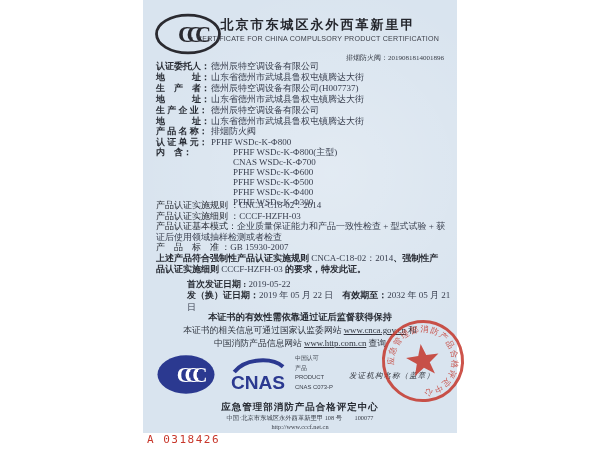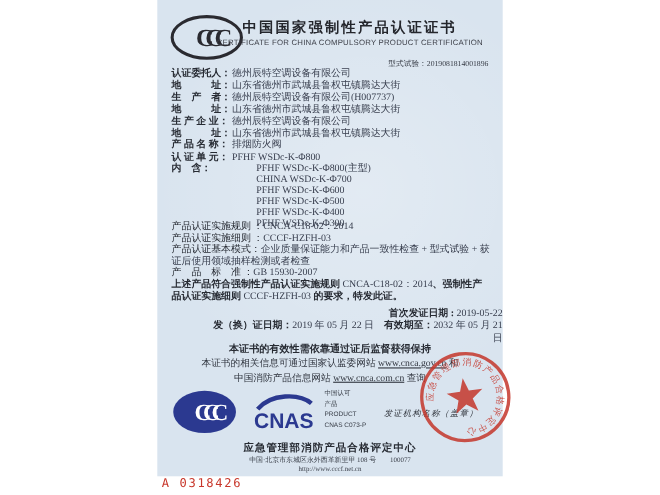--- a/index.html
+++ b/index.html
@@ -20,21 +20,21 @@
   .fields{left:13px;right:10px;top:61px;font-size:9px;line-height:10.9px;white-space:nowrap;}
   .lbl{display:inline-block;min-width:55px;font-weight:bold;color:#272b33;white-space:nowrap;}
   .val{color:#3a4050;}
   .models{left:13px;right:10px;top:148px;font-size:9px;line-height:9.9px;white-space:nowrap;}
   .models .mlbl{display:inline-block;width:74px;font-weight:bold;color:#272b33;}
   .models .mrow{padding-left:77px;}
   .models .m0{padding-left:3px;display:inline-block;}
   .rules{left:13px;right:11px;top:200px;font-size:9px;line-height:10.6px;}
   .rlbl{font-weight:normal;color:#272b33;}
   .bold{font-weight:bold;color:#272b33;}
-  .dates{left:0;right:0;top:279px;text-align:right;font-size:9px;line-height:11.4px;padding-left:44px;}
+  .dates{left:0;right:0;top:279px;text-align:left;font-size:9px;line-height:11.4px;padding-left:44px;}
   .dates .rlbl{font-weight:bold;}
   .notice{left:0;right:0;top:311px;text-align:center;line-height:13px;}
   .n1{font-size:9.2px;font-weight:bold;color:#272b33;}
   .n23{font-size:8.8px;color:#30353f;}
   .url{text-decoration:underline;}
   
   .ccc-bottom{left:12px;top:352px;width:62px;height:45px;}
   .cnas-logo{left:82px;top:357px;width:66px;height:38px;}
   .cnas-desc{left:152px;top:354px;font-size:5.9px;line-height:9.6px;
              font-family:"Liberation Sans","DejaVu Sans",sans-serif;color:#3a3f49;}
@@ -52,38 +52,38 @@
 </head>
 <body>
 
 <div class="canvas">
   <div class="page">
 
     <svg class="abs ccc-top" viewBox="0 0 100 62">
       <ellipse cx="50" cy="31" rx="45" ry="27" fill="none" stroke="#2a2a30" stroke-width="4"></ellipse>
       <text x="54" y="42" text-anchor="middle" font-size="32" font-weight="bold" letter-spacing="-11" fill="#2a2a30" font-family="Liberation Serif, DejaVu Serif, serif">CCC</text>
     </svg>
-    <div class="abs title">中国国家强制性产品认证证书</div>
+    <div class="abs title">北京市东城区永外西革新里甲</div>
     <div class="abs subtitle">CERTIFICATE FOR CHINA COMPULSORY PRODUCT CERTIFICATION</div>
-    <div class="abs certno"><span>型式试验：</span><span>2019081814001896</span></div>
+    <div class="abs certno"><span>排烟防火阀：</span><span>2019081814001896</span></div>
 
     <div class="abs fields">
       <div><span class="lbl">认证委托人：</span><span class="val">德州辰特空调设备有限公司</span></div>
       <div><span class="lbl">地　　　址：</span><span class="val">山东省德州市武城县鲁权屯镇腾达大街</span></div>
       <div><span class="lbl">生　产　者：</span><span class="val">德州辰特空调设备有限公司(H007737)</span></div>
       <div><span class="lbl">地　　　址：</span><span class="val">山东省德州市武城县鲁权屯镇腾达大街</span></div>
       <div><span class="lbl">生 产 企 业：</span><span class="val">德州辰特空调设备有限公司</span></div>
       <div><span class="lbl">地　　　址：</span><span class="val">山东省德州市武城县鲁权屯镇腾达大街</span></div>
       <div><span class="lbl">产 品 名 称：</span><span class="val">排烟防火阀</span></div>
       <div><span class="lbl">认 证 单 元：</span><span class="val">PFHF WSDc-K-Φ800</span></div>
     </div>
 
     <div class="abs models">
       <div><span class="mlbl">内　含：</span><span class="val m0">PFHF WSDc-K-Φ800(主型)</span></div>
-      <div class="mrow val">CHINA WSDc-K-Φ700</div>
+      <div class="mrow val">CNAS WSDc-K-Φ700</div>
       <div class="mrow val">PFHF WSDc-K-Φ600</div>
       <div class="mrow val">PFHF WSDc-K-Φ500</div>
       <div class="mrow val">PFHF WSDc-K-Φ400</div>
       <div class="mrow val">PFHF WSDc-K-Φ300</div>
     </div>
 
     <div class="abs rules">
       <div><span class="rlbl">产品认证实施规则 ：</span><span class="val">CNCA-C18-02：2014</span></div>
       <div><span class="rlbl">产品认证实施细则 ：</span><span class="val">CCCF-HZFH-03</span></div>
       <div><span class="rlbl">产品认证基本模式：</span><span class="val">企业质量保证能力和产品一致性检查 + 型式试验 + 获证后使用领域抽样检测或者检查</span></div>
@@ -92,21 +92,21 @@
     </div>
 
     <div class="abs dates">
       <div><span class="rlbl">首次发证日期 : </span><span class="val">2019-05-22</span></div>
       <div><span class="rlbl">发（换）证日期：</span><span class="val">2019 年 05 月 22 日</span><span>　</span><span class="rlbl">有效期至：</span><span class="val">2032 年 05 月 21 日</span></div>
     </div>
 
     <div class="abs notice">
       <div class="n1">本证书的有效性需依靠通过证后监督获得保持</div>
       <div class="n23"><span>本证书的相关信息可通过国家认监委网站 </span><span class="url">www.cnca.gov.cn</span><span> 和</span></div>
-      <div class="n23"><span>中国消防产品信息网站 </span><span class="url">www.cnca.com.cn</span><span> 查询</span></div>
+      <div class="n23"><span>中国消防产品信息网站 </span><span class="url">www.http.com.cn</span><span> 查询</span></div>
     </div>
 
     <svg class="abs ccc-bottom" viewBox="0 0 100 70">
       <ellipse cx="50" cy="35" rx="46" ry="31" fill="#2b3990"></ellipse>
       <text x="54" y="47" text-anchor="middle" font-size="34" font-weight="bold" letter-spacing="-12" fill="#ffffff" font-family="Liberation Serif, DejaVu Serif, serif">CCC</text>
     </svg>
     <svg class="abs cnas-logo" viewBox="0 0 100 56">
       <path d="M14,22 C32,0 72,0 88,14" stroke="#2b3990" stroke-width="6" fill="none"></path>
       <text x="50" y="48" text-anchor="middle" font-size="29" font-weight="bold" fill="#2b3990" font-family="Liberation Sans, DejaVu Sans, sans-serif">CNAS</text>
     </svg>

